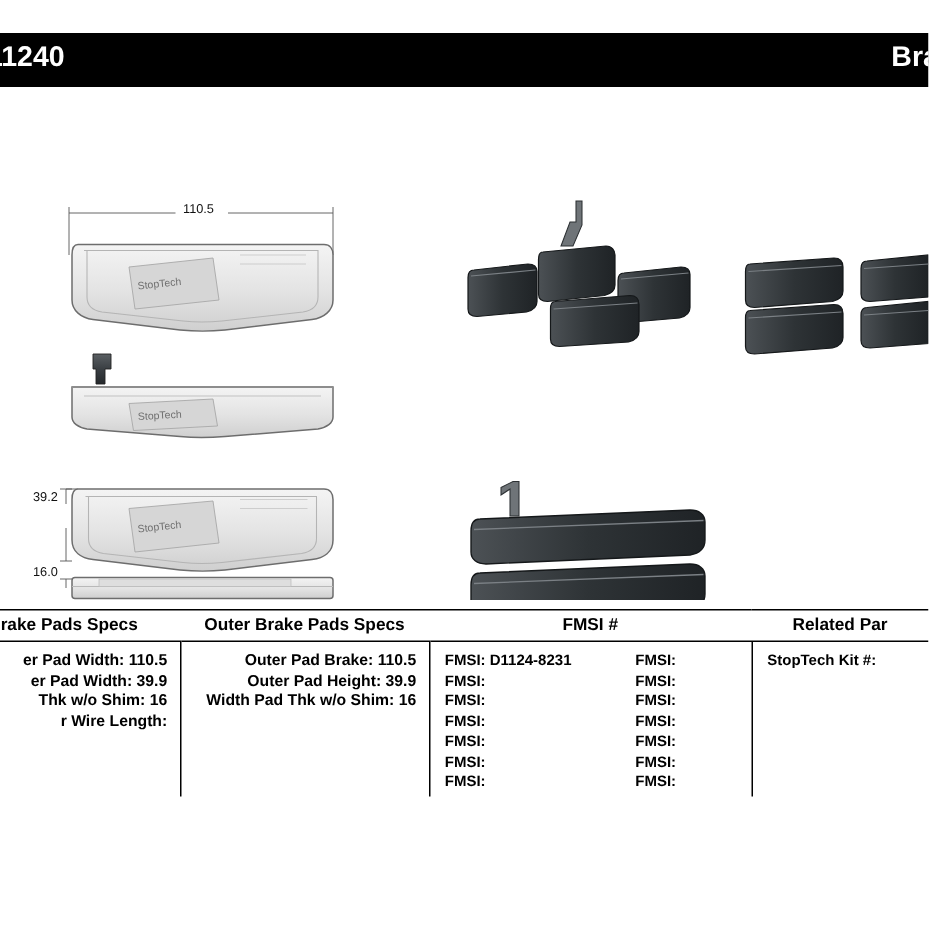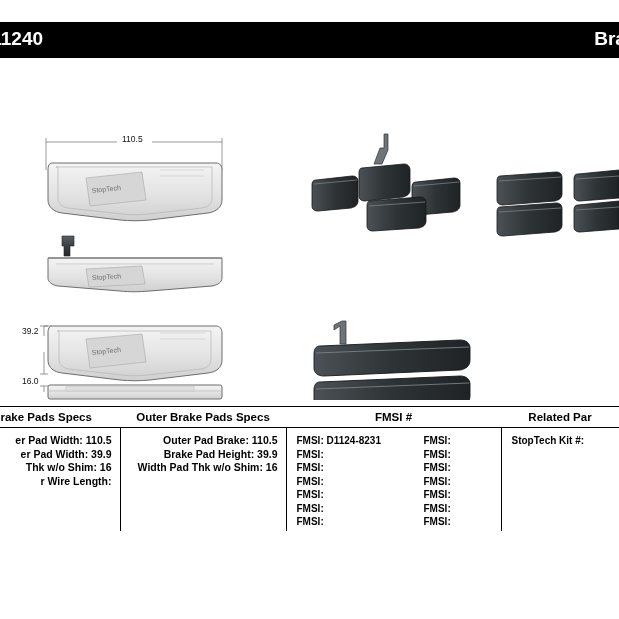--- a/index.html
+++ b/index.html
@@ -247,21 +247,21 @@
             </ul>
           </td>
 
           <td class="colsep">
             <ul class="speclist">
               <li>
                 <span>Outer Pad Brake:</span>
                 <span class="val">110.5</span>
               </li>
               <li>
-                <span>Brake Pad Height:</span>
+                <span>Outer Pad Height:</span>
                 <span class="val">39.9</span>
               </li>
               <li>
                 <span>Width Pad Thk w/o Shim:</span>
                 <span class="val">16</span>
               </li>
             </ul>
           </td>
 
           <td class="colsep">

